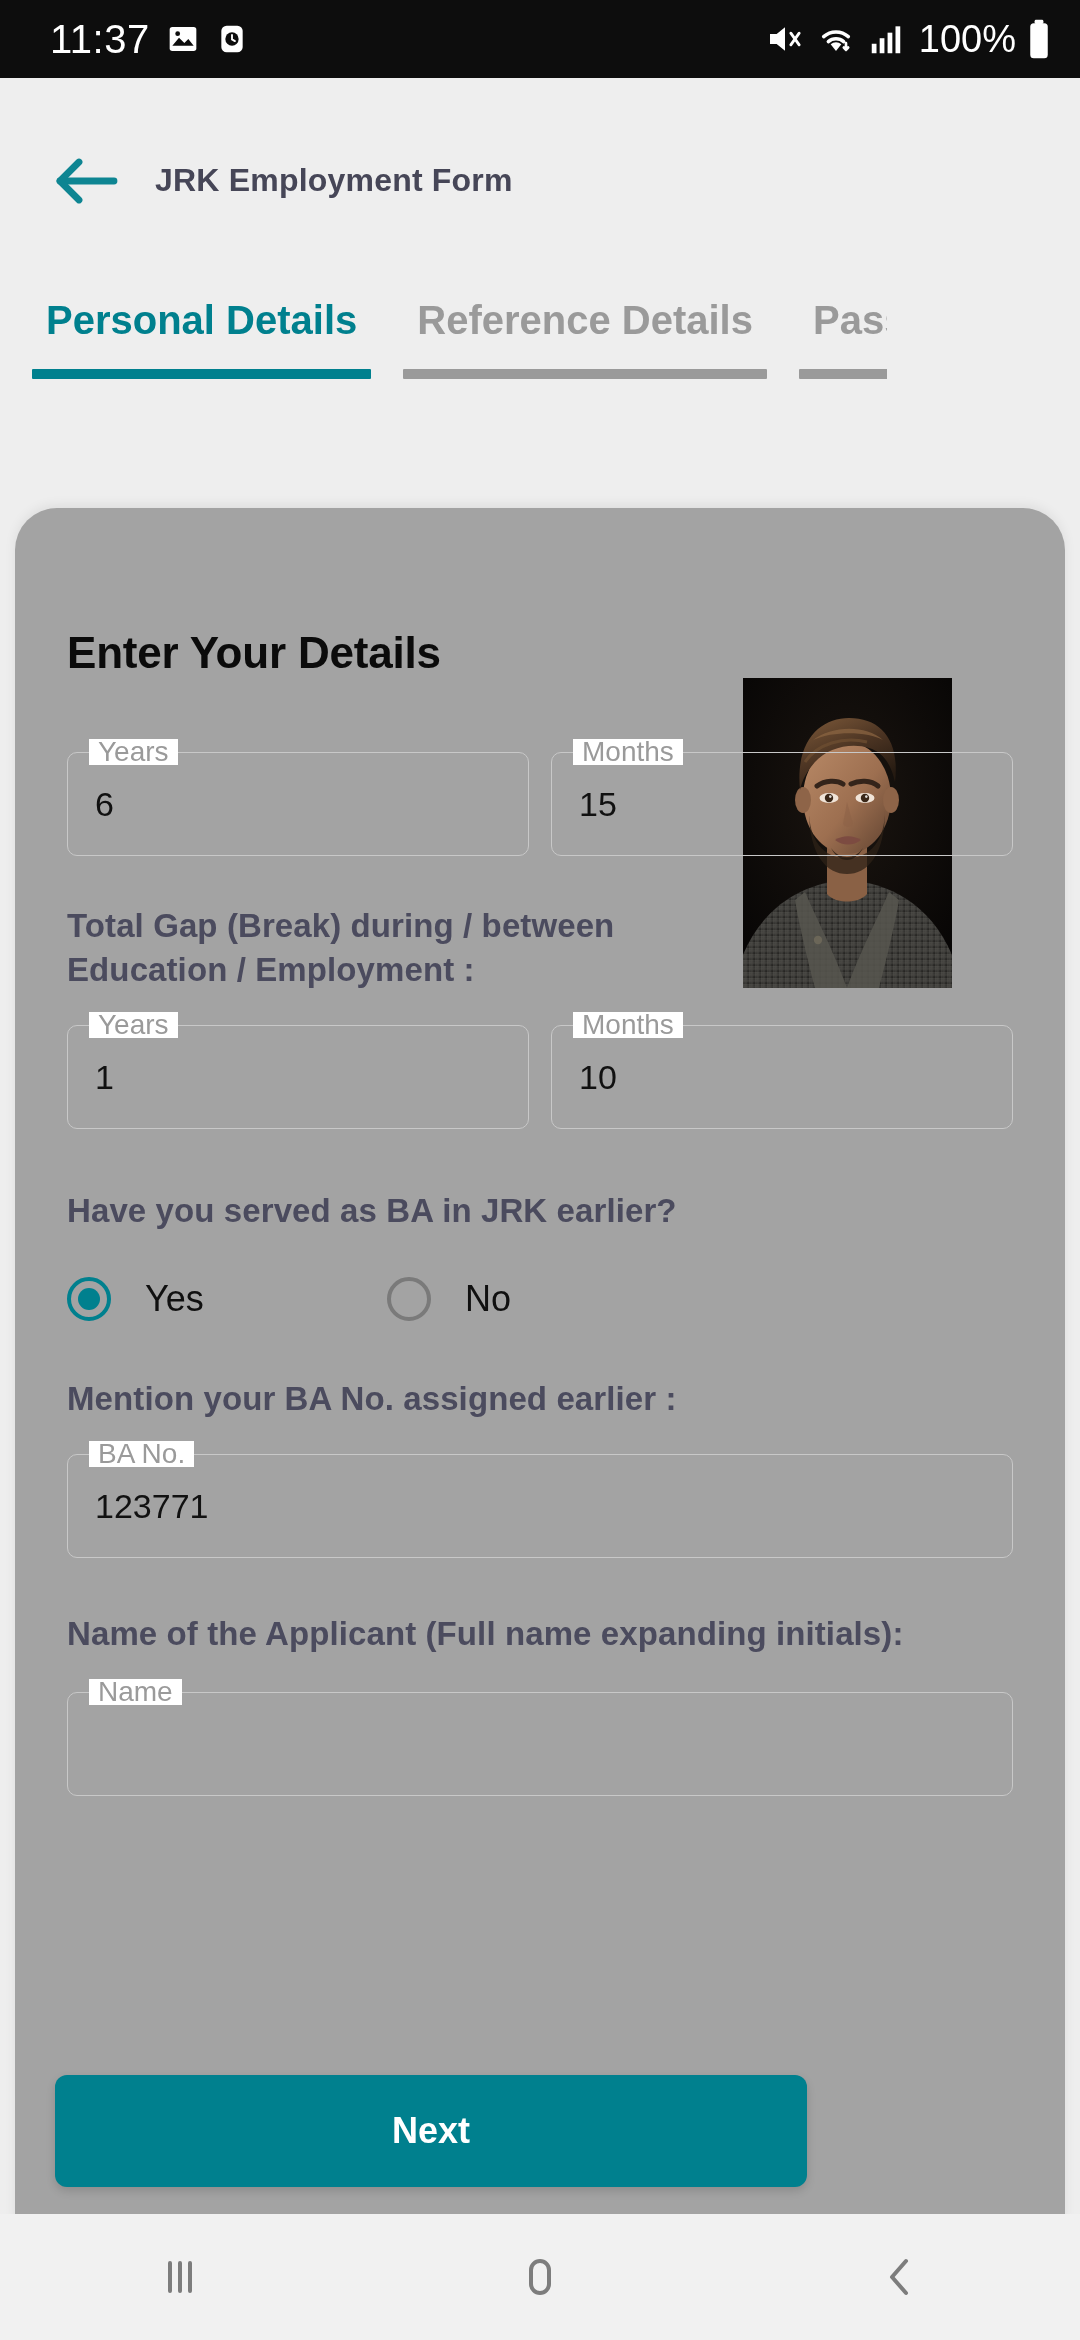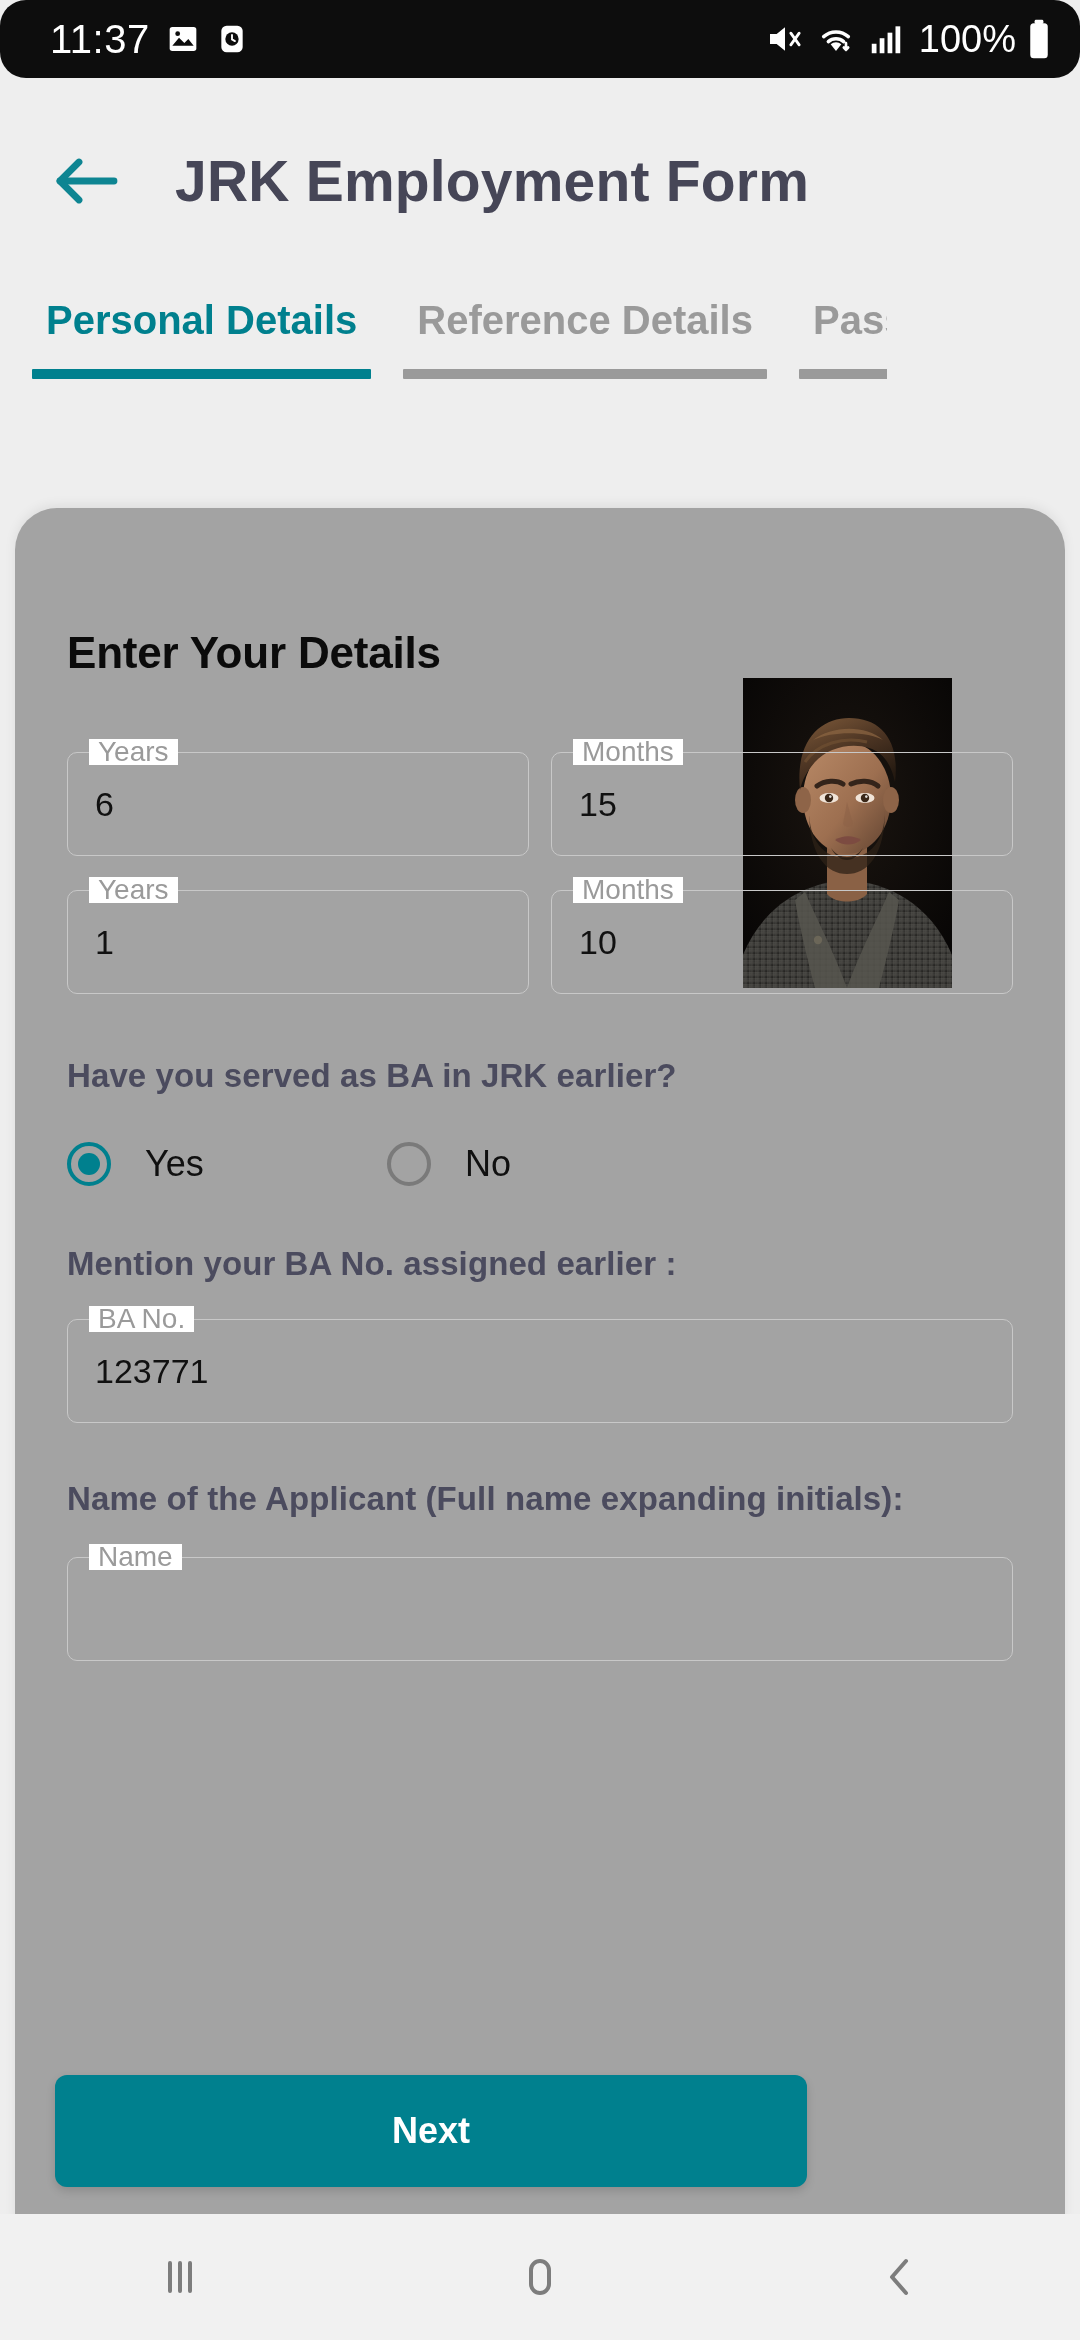--- a/index.html
+++ b/index.html
@@ -10,37 +10,36 @@
     overflow: hidden;
   }
   .phone { position: relative; width: 1080px; height: 2340px; background: #eeeeee; }
 
   
   .statusbar {
     position: absolute; top: 0; left: 0; width: 1080px; height: 78px;
     background: #0d0d0d; color: #ffffff;
     display: flex; align-items: center; justify-content: space-between;
     padding: 0 28px 0 50px;
-    border-radius: 26px;
   }
   .sb-left { display: flex; align-items: center; gap: 17px; }
   .sb-time { font-size: 40px; letter-spacing: 0.5px; font-weight: 400; }
   .sb-right { display: flex; align-items: center; gap: 10px; }
   .sb-pct { font-size: 38px; font-weight: 400; margin-left: 4px; }
   .icn { display: inline-block; line-height: 0; }
 
   
   .appbar {
     position: absolute; top: 78px; left: 0; width: 1080px; height: 205px;
     background: #eeeeee; display: flex; align-items: center; padding-left: 54px;
   }
   .back-btn { width: 66px; height: 66px; display: flex; align-items: center; justify-content: center; cursor: pointer; }
   .appbar-title {
-    font-size: 57px; font-weight: 700; color: #464657;
-    margin-left: 55px; letter-spacing: 0.2px; white-space: nowrap;
+    font-size: 32px; font-weight: 700; color: #464657;
+    margin-left: 35px; letter-spacing: 0.2px; white-space: nowrap;
   }
 
   
   .tabs {
     position: absolute; top: 290px; left: 0; width: 887px; height: 130px;
     background: #eeeeee; display: flex; align-items: flex-start;
     padding-left: 32px; overflow: hidden;
   }
   .tab { display: flex; flex-direction: column; align-items: center; margin-right: 32px; cursor: pointer; }
   .tab-label { font-size: 40px; font-weight: 700; white-space: nowrap; padding: 8px 14px 0 14px; }
@@ -274,20 +273,21 @@
           <div class="notch">Years</div>
           <div class="val">6</div>
         </div>
         <div class="ofield">
           <div class="box"></div>
           <div class="notch">Months</div>
           <div class="val">15</div>
         </div>
       </div>
 
+      <div class="h-sub" style="margin-top:48px; max-width:630px;">Total Gap (Break) during / between Education / Employment :</div>
 
       <div class="field-row" style="margin-top:34px;">
         <div class="ofield">
           <div class="box"></div>
           <div class="notch">Years</div>
           <div class="val">1</div>
         </div>
         <div class="ofield">
           <div class="box"></div>
           <div class="notch">Months</div>

